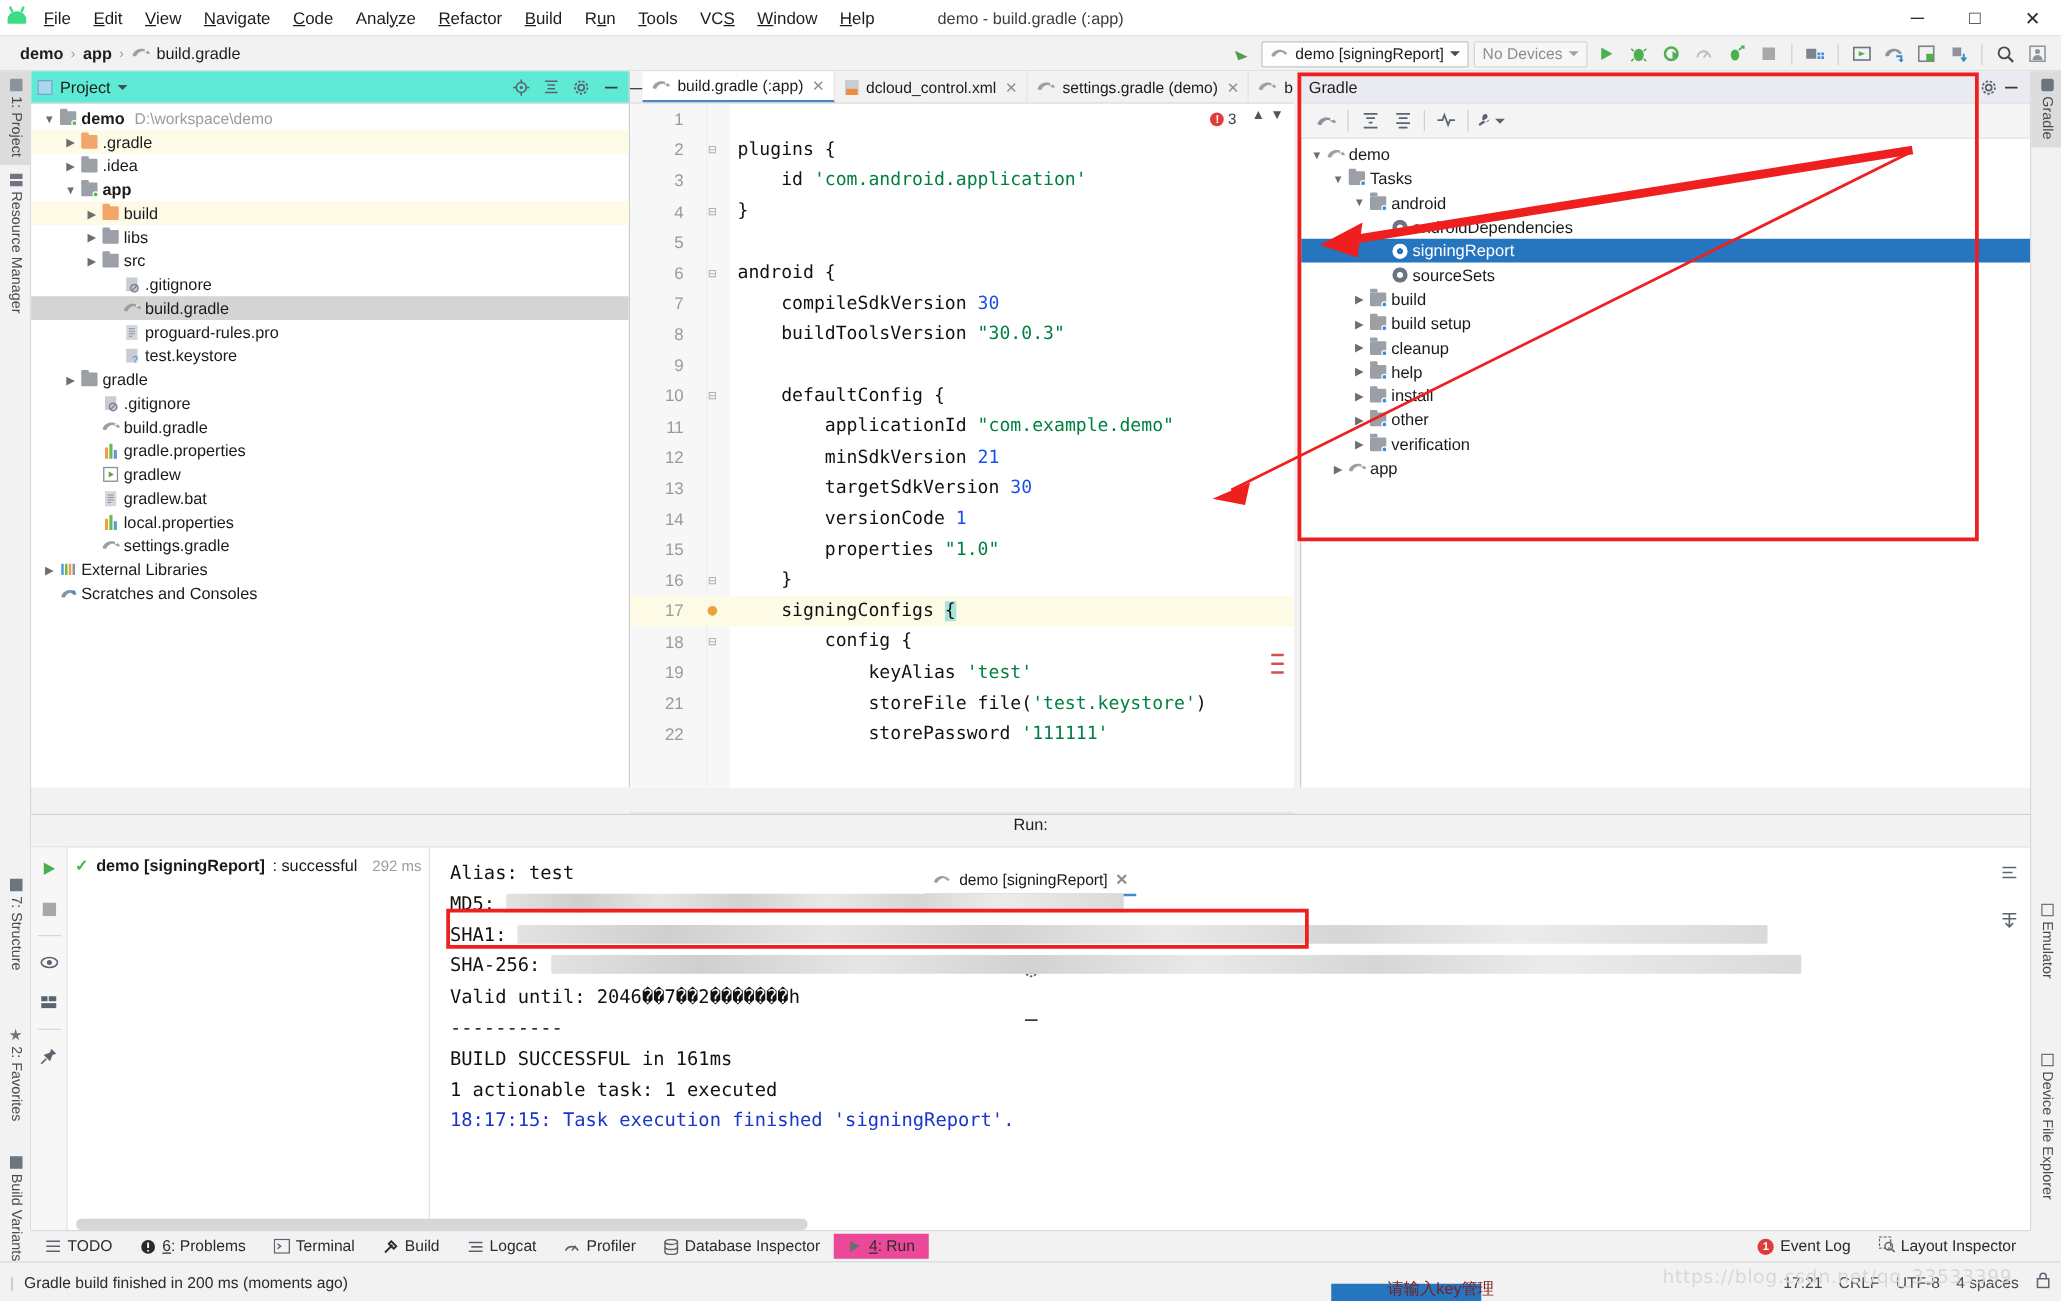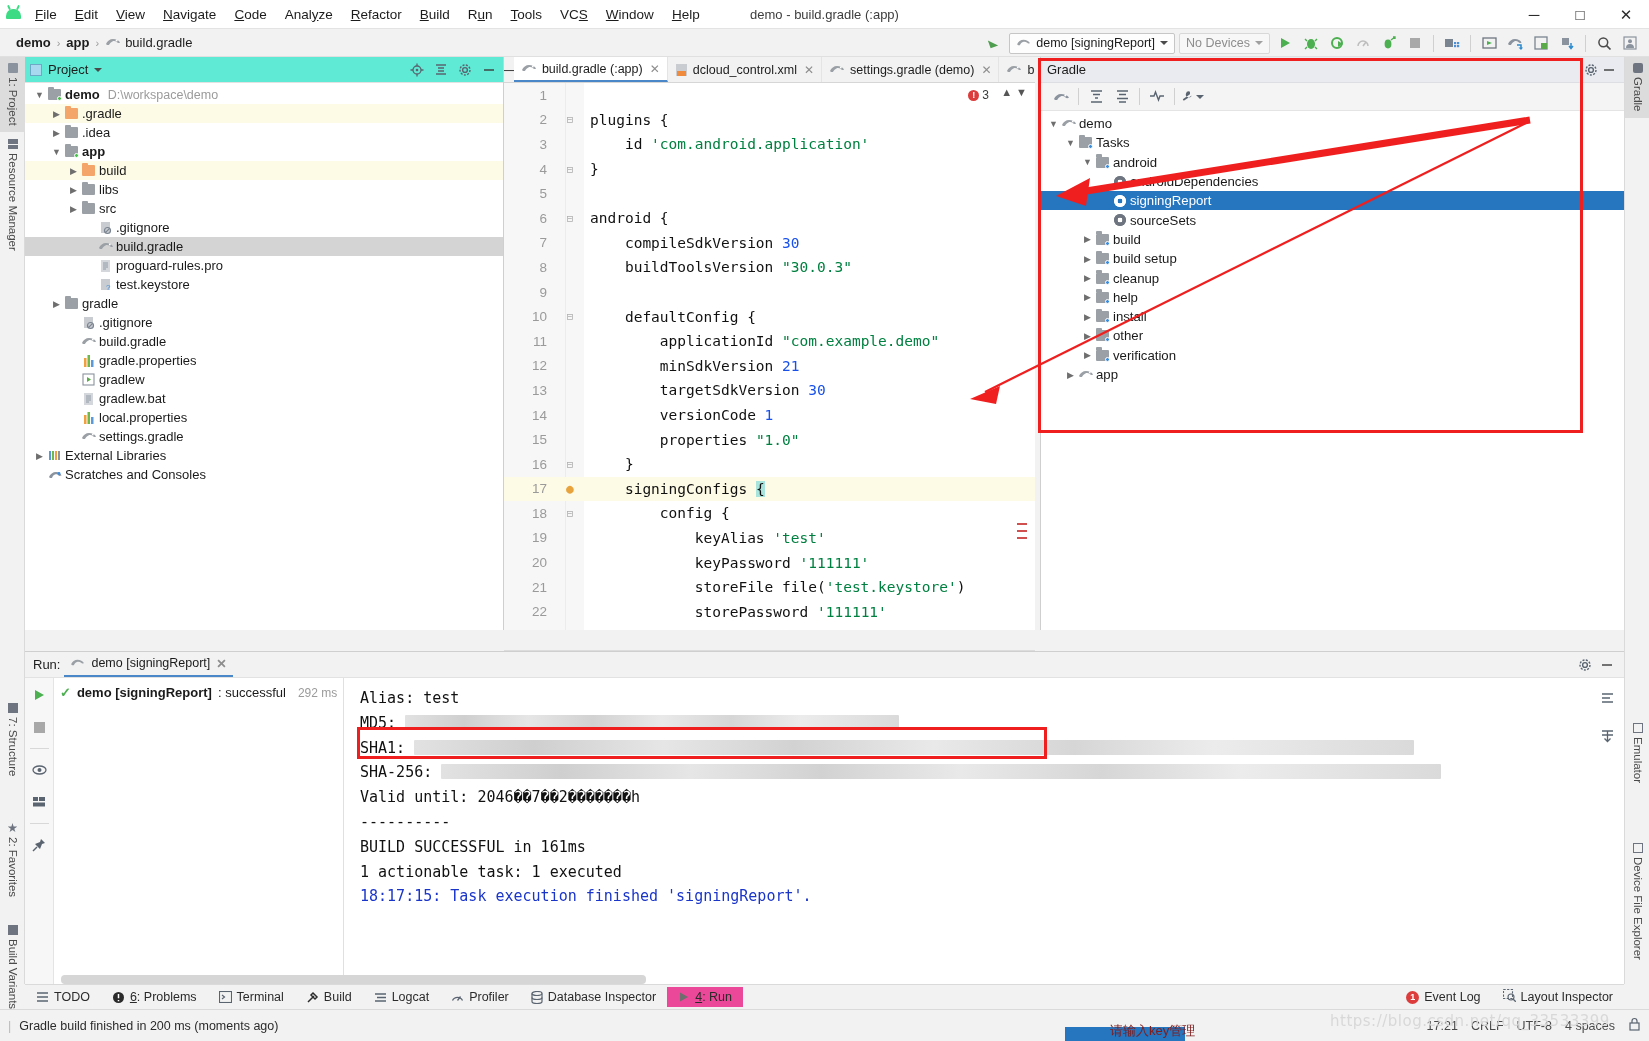--- a/index.html
+++ b/index.html
@@ -219,21 +219,21 @@
   .gfol { width:13px;height:11px;background:#9aa0a6;border-radius:1px;position:relative; }
   .gfol::before{ content:''; position:absolute;left:0;top:-2.5px;width:6px;height:3px;border-radius:1px 1px 0 0;background:#9aa0a6; }
 
   
   .runpanel {
     position:absolute; left:25px; top:651px; width:1599px; height:333px;
     background:#ffffff; border-top:1px solid #cfcfcf;
   }
   .run-head {
     height:26px; background:#f2f2f2; display:flex; align-items:center;
-    padding:0 8px; gap:4px; border-bottom:1px solid #e2e2e2;
+    padding:0 8px; gap:26px; border-bottom:1px solid #e2e2e2;flex-direction:column;
   }
   .run-label { font-size:13px; color:#1c1c1c; }
   .run-tab {
     display:flex; align-items:center; gap:6px; font-size:12.5px;
     padding:3px 6px 4px; border-bottom:2px solid #4a87c9; font-weight:bold;
   }
   .run-body { display:flex; height:307px; }
   .run-sidebar {
     width:29px; background:#f7f7f7; border-right:1px solid #e4e4e4;
     display:flex; flex-direction:column; align-items:center; padding-top:6px; gap:10px;
@@ -777,21 +777,20 @@
           <div class="cline"><span class="lnum">10</span><span class="fold">⊟</span><span class="ctext"><span>    defaultConfig {</span></span></div>
           <div class="cline"><span class="lnum">11</span><span class="fold">&nbsp;</span><span class="ctext"><span>        applicationId </span><span class="k-str">"com.example.demo"</span></span></div>
           <div class="cline"><span class="lnum">12</span><span class="fold">&nbsp;</span><span class="ctext"><span>        minSdkVersion </span><span class="k-num">21</span></span></div>
           <div class="cline"><span class="lnum">13</span><span class="fold">&nbsp;</span><span class="ctext"><span>        targetSdkVersion </span><span class="k-num">30</span></span></div>
           <div class="cline"><span class="lnum">14</span><span class="fold">&nbsp;</span><span class="ctext"><span>        versionCode </span><span class="k-num">1</span></span></div>
           <div class="cline"><span class="lnum">15</span><span class="fold">&nbsp;</span><span class="ctext"><span>        properties </span><span class="k-str">"1.0"</span></span></div>
           <div class="cline"><span class="lnum">16</span><span class="fold">⊟</span><span class="ctext"><span>    }</span></span></div>
           <div class="cline hl"><span class="lnum">17</span><span class="fold"><span class="bulb">●</span></span><span class="ctext"><span>    signingConfigs </span><span class="brace-hl">{</span></span></div>
           <div class="cline"><span class="lnum">18</span><span class="fold">⊟</span><span class="ctext"><span>        config {</span></span></div>
           <div class="cline"><span class="lnum">19</span><span class="fold">&nbsp;</span><span class="ctext"><span>            keyAlias </span><span class="k-str">'test'</span></span></div>
-          <div class="cline"><span class="lnum">20</span><span class="fold">&nbsp;</span><span class="ctext"><span>            keyPassword </span><span class="k-str">'111111'</span></span></div>
           <div class="cline"><span class="lnum">21</span><span class="fold">&nbsp;</span><span class="ctext"><span>            storeFile file(</span><span class="k-str">'test.keystore'</span><span>)</span></span></div>
           <div class="cline"><span class="lnum">22</span><span class="fold">&nbsp;</span><span class="ctext"><span>            storePassword </span><span class="k-str">'111111'</span></span></div>
         </div>
       <div class="err-badge">
         <span class="err-dot">!</span>
         <span>3</span>
       </div>
       <div class="err-arrows">
         <span>▲</span>
         <span>▼</span>

